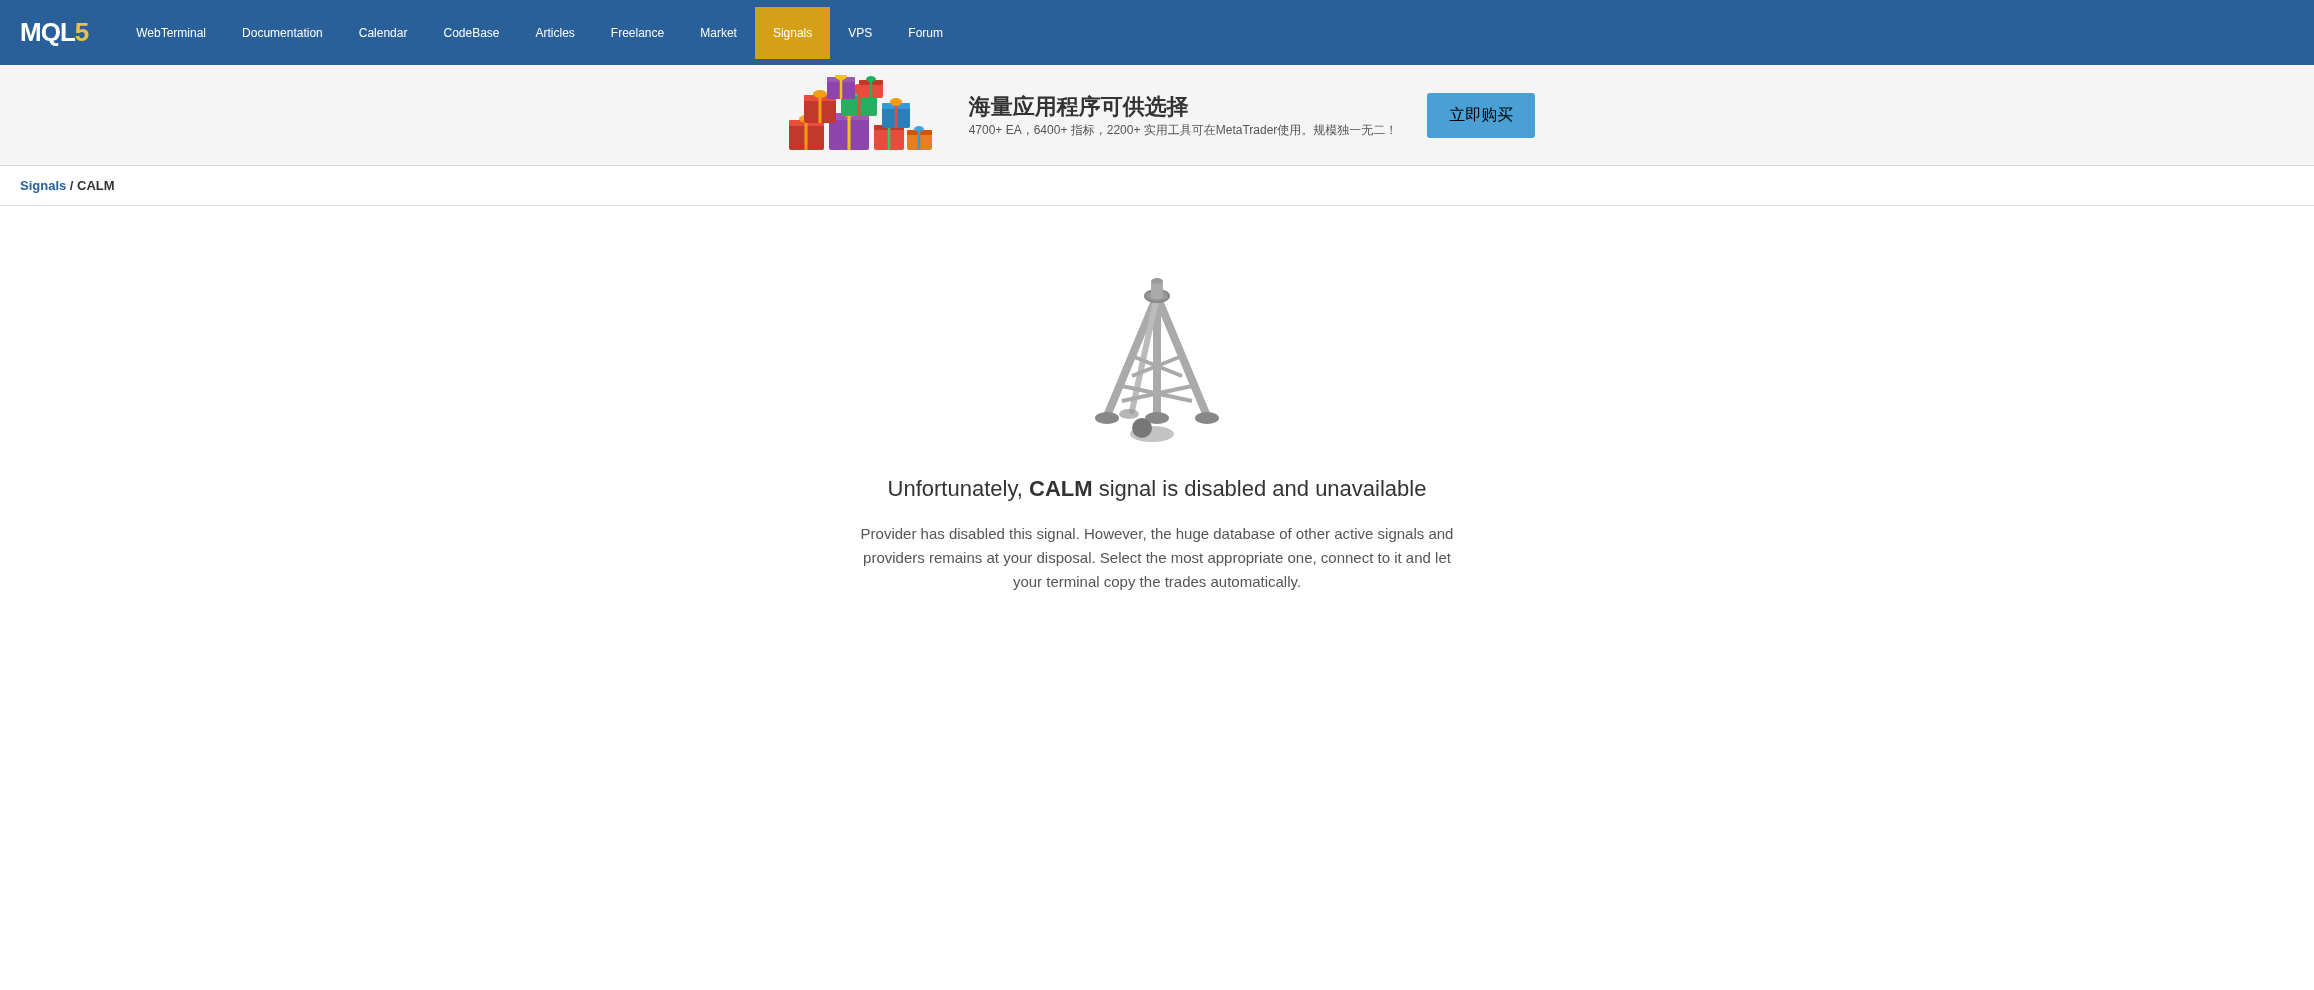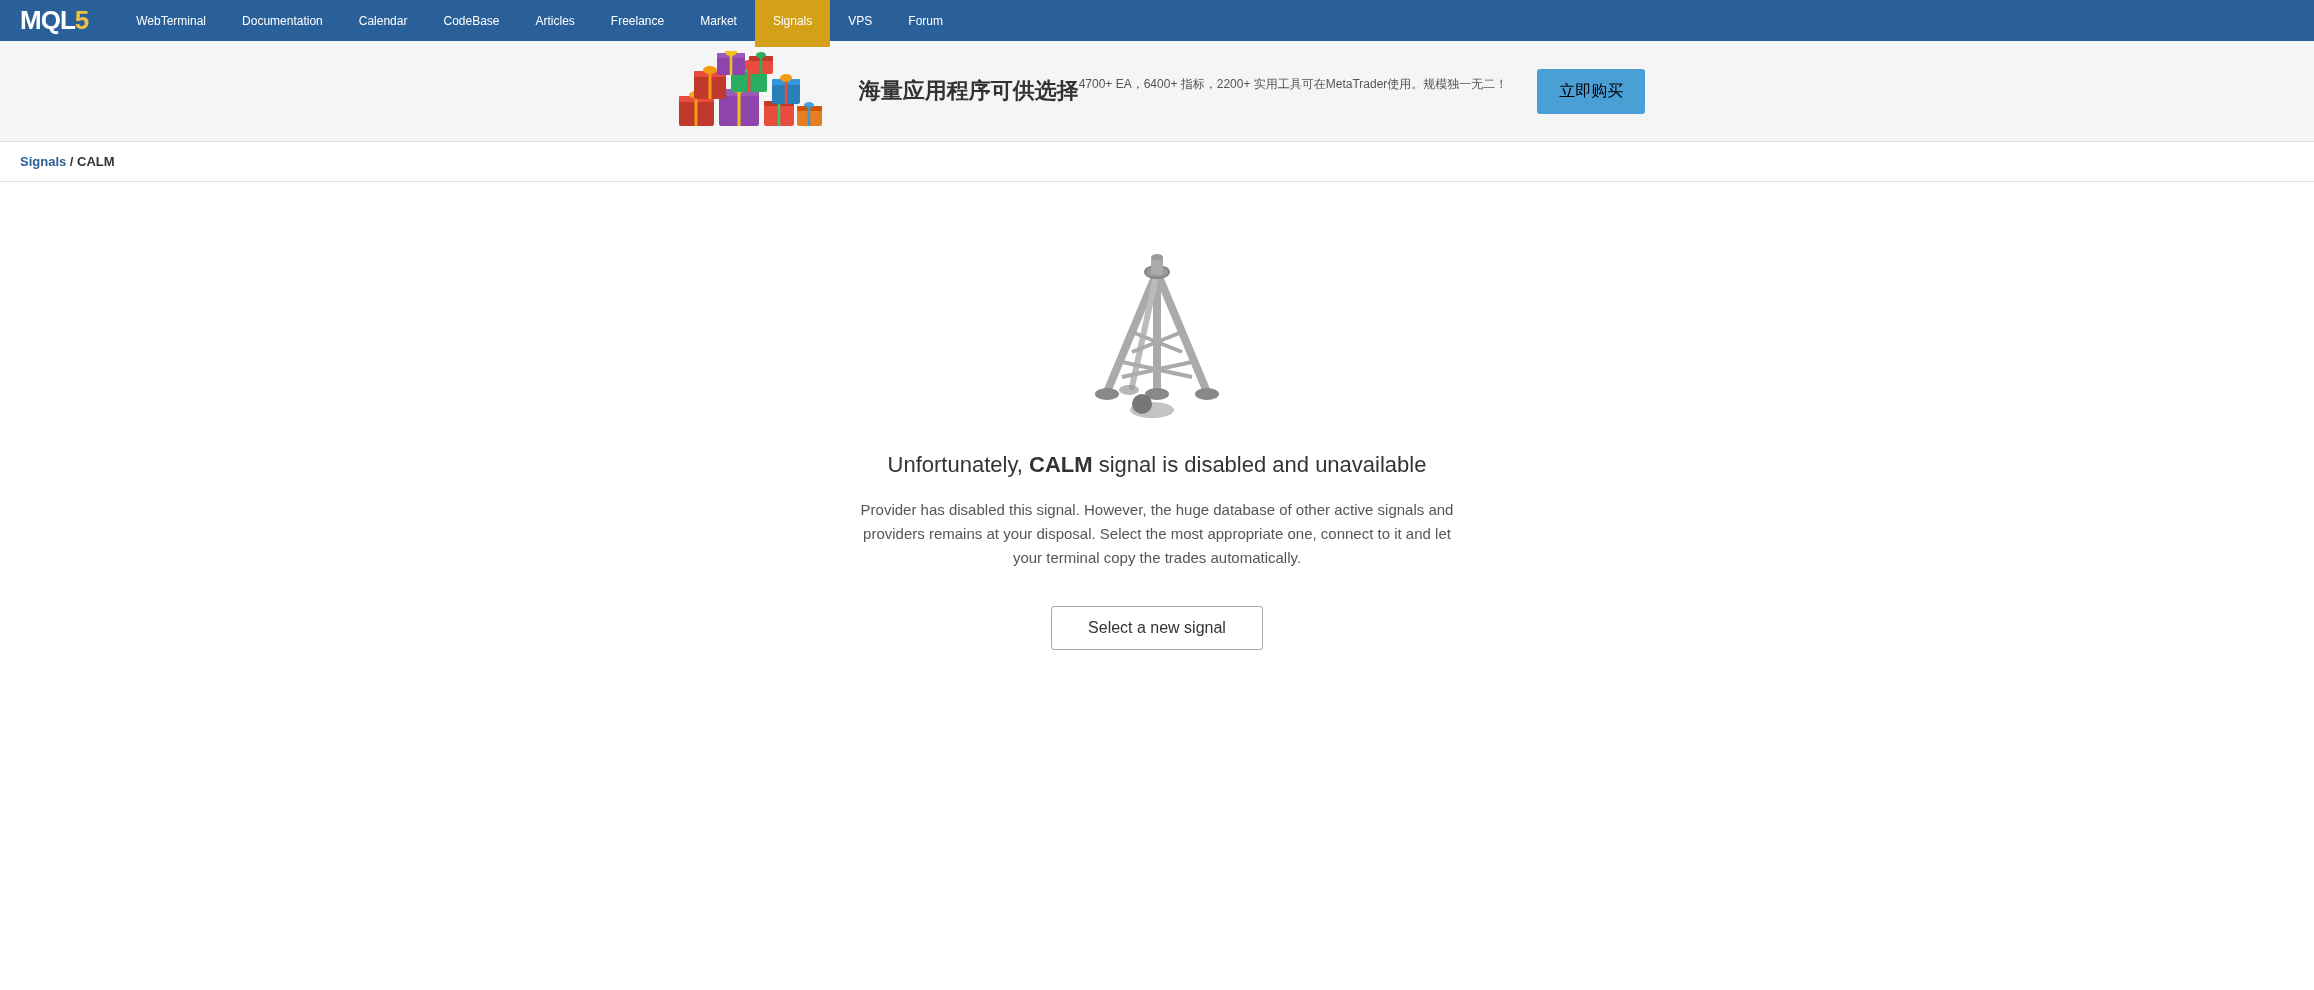--- a/index.html
+++ b/index.html
@@ -4,21 +4,21 @@
   <style>
     * { margin: 0; padding: 0; box-sizing: border-box; }
     body { font-family: Arial, sans-serif; background: #fff; color: #333; }
 
     
     nav {
       background: #2a6099;
       display: flex;
       align-items: center;
       padding: 0 20px;
-      height: 41px;
+      height: 65px;
     }
     .logo {
       display: flex;
       align-items: center;
       margin-right: 30px;
     }
     .logo-mql {
       font-size: 26px;
       font-weight: 900;
       color: #fff;
@@ -62,21 +62,21 @@
     }
     .banner-img-placeholder {
       width: 160px;
       height: 80px;
       position: relative;
       flex-shrink: 0;
     }
     
     .banner-text-block {
       display: flex;
-      flex-direction: row;
+      flex-direction: column;
     }
     .banner-headline {
       font-size: 22px;
       font-weight: bold;
       color: #333;
     }
     .banner-subtext {
       font-size: 12px;
       color: #555;
     }
@@ -292,15 +292,14 @@
       <circle cx="65" cy="162" r="10" fill="#777"></circle>
     </svg>
   </div>
 
   <div class="disabled-msg">
     <span>Unfortunately, </span><strong>CALM</strong><span> signal is disabled and unavailable</span>
   </div>
 
   <p class="description-text">Provider has disabled this signal. However, the huge database of other active signals and providers remains at your disposal. Select the most appropriate one, connect to it and let your terminal copy the trades automatically.</p>
 
-  <button class="select-signal-btn">Select a new signal</button>
 
 </div>
 
 </body></html>

